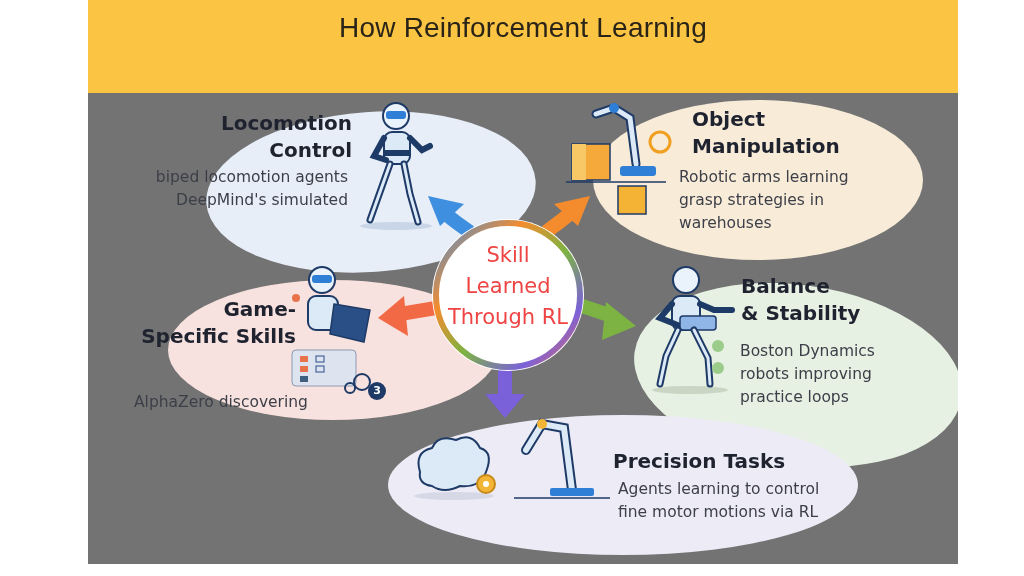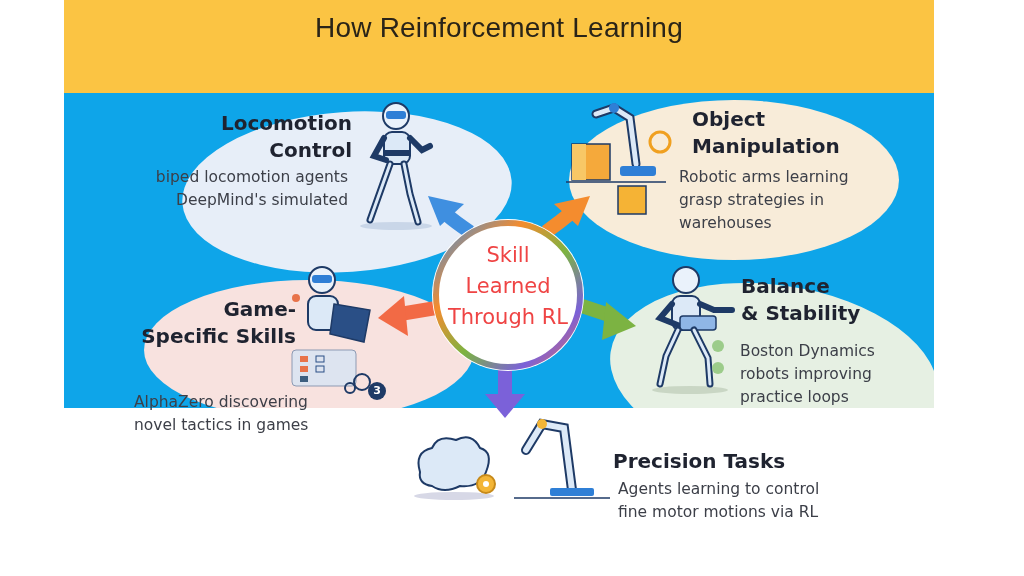--- a/index.html
+++ b/index.html
@@ -1,17 +1,17 @@
 <!DOCTYPE html>
 <html><head>
 <meta charset="utf-8">
 <style>
   html,body{margin:0;padding:0;}
   body{width:1024px;height:576px;background:#ffffff;position:relative;overflow:hidden;font-family:"DejaVu Sans","Liberation Sans",sans-serif;}
-  .panel{position:absolute;left:64px;top:0;width:870px;height:408px;background:#0ea5e9;overflow:hidden;}
+  .panel{position:absolute;left:88px;top:0;width:870px;height:564px;background:#737373;overflow:hidden;}
   .header{position:absolute;left:0;top:0;width:870px;height:93px;background:#fbc443;}
   .title{position:absolute;left:0;width:870px;text-align:center;color:#2a2418;font-family:"Liberation Sans",sans-serif;font-size:28px;letter-spacing:0.2px;}
   .t1{top:12px;} .t2{top:51px;}
   .blob{position:absolute;border-radius:50%;}
   .blob-loco{left:118px;top:112px;width:330px;height:160px;background:#e7eef8;transform:rotate(-4deg);}
   .blob-obj{left:505px;top:100px;width:330px;height:160px;background:#f8ecd9;}
   .blob-game{left:80px;top:280px;width:330px;height:140px;background:#f8e2df;}
   .blob-bal{left:545px;top:285px;width:330px;height:180px;background:#e6f0e3;transform:rotate(8deg);}
   .blob-prec{left:300px;top:415px;width:470px;height:140px;background:#ecebf6;}
   .sec-title{position:absolute;color:#1f2330;font-weight:bold;font-size:20px;line-height:27px;}
@@ -137,21 +137,20 @@
   <rect x="12" y="102" width="8" height="6" fill="#e8734a"></rect>
   <rect x="12" y="112" width="8" height="6" fill="#3d5f80"></rect>
   <rect x="28" y="92" width="8" height="6" fill="none" stroke="#2a4f86"></rect>
   <rect x="28" y="102" width="8" height="6" fill="none" stroke="#2a4f86"></rect>
   <circle cx="62" cy="124" r="5" fill="none" stroke="#1e3a66" stroke-width="2"></circle>
   <circle cx="74" cy="118" r="8" fill="none" stroke="#1e3a66" stroke-width="2"></circle>
 </svg>
 <div style="position:absolute;left:368px;top:382px;width:18px;height:18px;border-radius:50%;background:#1e3a66;color:#fff;font-size:11px;font-weight:bold;text-align:center;line-height:18px;">3</div>
 <div class="sec-desc" style="left:134px;top:381px;width:220px;margin-top:10px;">
   <div>AlphaZero discovering</div>
-  <div>novel tactics in games</div>
 </div>
 
 <svg width="90" height="130" style="left:650px;top:264px;">
   <ellipse cx="40" cy="126" rx="38" ry="4" fill="#c9d6c4"></ellipse>
   <circle cx="36" cy="16" r="13" fill="#eaf2fb" stroke="#1e3a66" stroke-width="2"></circle>
   <rect x="22" y="32" width="28" height="34" rx="8" fill="#dce9f7" stroke="#1e3a66" stroke-width="2"></rect>
   <path d="M22 40 L10 54 L30 62" stroke="#1e3a66" stroke-width="6" fill="none" stroke-linecap="round"></path>
   <path d="M50 40 L64 46 L82 46" stroke="#1e3a66" stroke-width="6" fill="none" stroke-linecap="round"></path>
   <rect x="30" y="52" width="36" height="14" rx="3" fill="#8fb6e6" stroke="#1e3a66" stroke-width="1.5"></rect>
   <path d="M28 66 L16 92 L10 120" stroke="#1e3a66" stroke-width="7" fill="none" stroke-linecap="round"></path>

